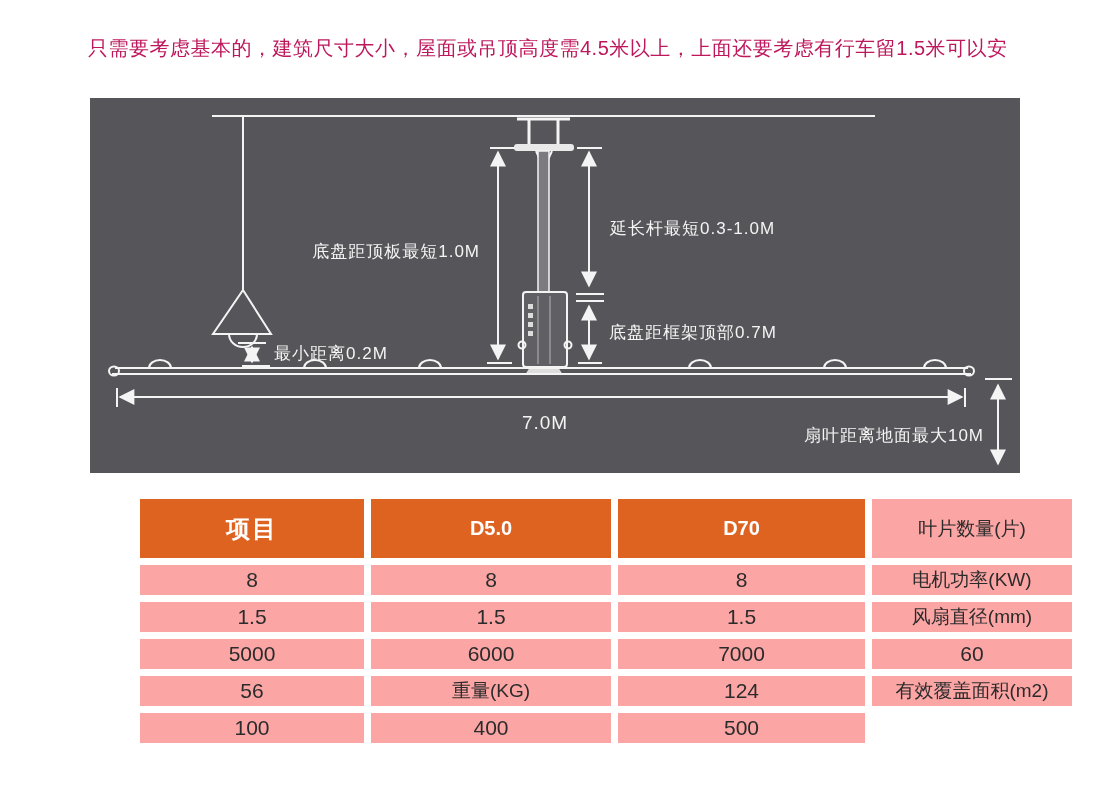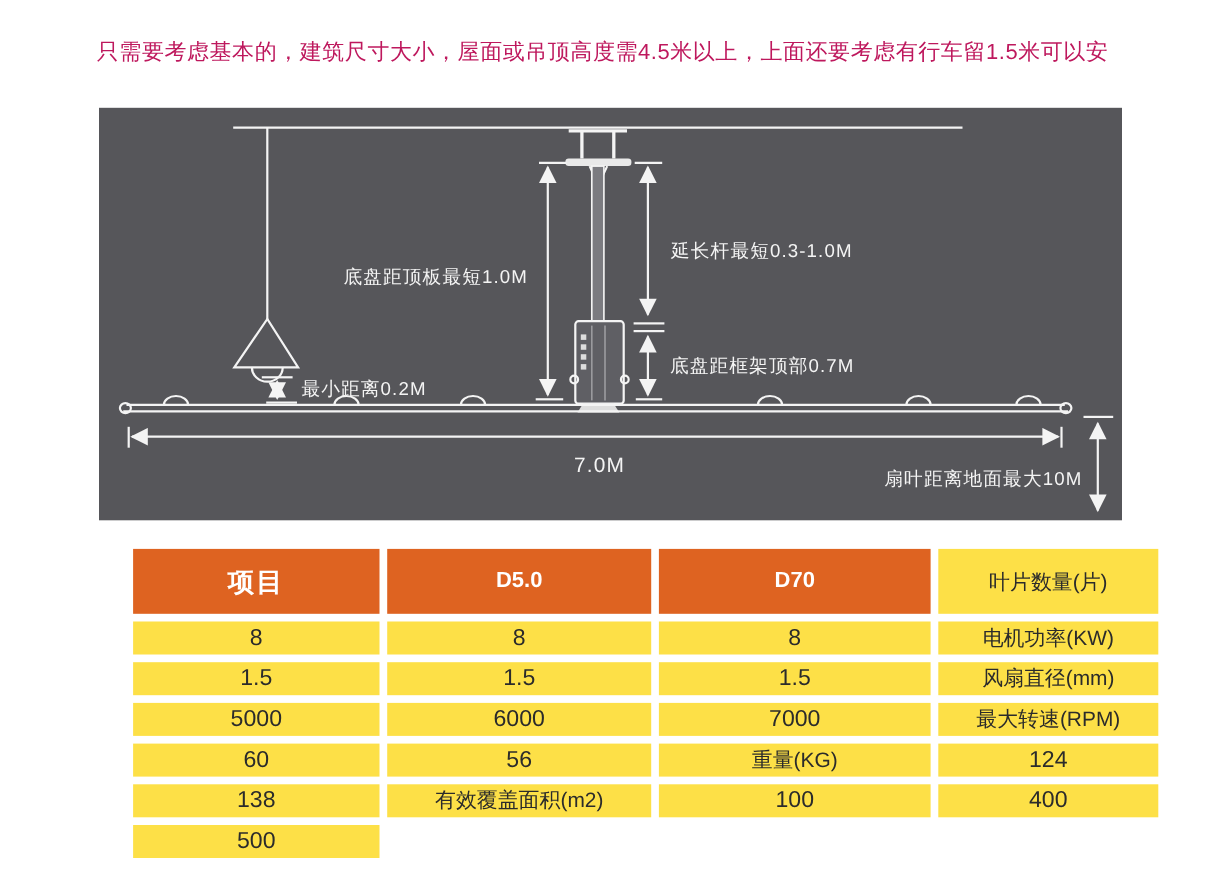--- a/index.html
+++ b/index.html
@@ -9,28 +9,28 @@
   
   .intro { position:absolute; left:88px; top:16px; width:985px;
            font-size:20px; line-height:32px; color:#be185d; letter-spacing:0.5px;margin-top:16px; }
 
   
   .diagram { position:absolute; left:90px; top:98px; width:930px; height:375px; background:#56565a; }
   .diagram svg { display:block; }
   .diagram text { font-family:"Liberation Sans", sans-serif; fill:#f4f4f4; letter-spacing:1px; }
 
   
-  .spec-table { position:absolute; left:73px; top:499px; display:grid;
+  .spec-table { position:absolute; left:92px; top:499px; display:grid;
                 grid-template-columns:224px 240px 247px 200px;
                 grid-template-rows:59px repeat(6, 30px);
                 column-gap:7px; row-gap:7px;padding-left:48px; }
   .th { background:#de6321; color:#ffffff; font-weight:bold; font-size:20px;
         display:flex; align-items:center; justify-content:center; }
   .th.first { font-size:24px; letter-spacing:2px; }
-  .cell { background:#fde047; color:#2b2b2b;
+  .cell { background:#fca5a5; color:#2b2b2b;
           display:flex; align-items:center; justify-content:center; }
   .cell.lbl { font-size:19px; }
   .cell.val { font-size:21px; }
 </style>
 </head>
 <body>
 
 <div class="page">
 
   <div class="intro">
@@ -148,27 +148,25 @@
     <div class="cell lbl">电机功率(KW)</div>
     <div class="cell val">1.5</div>
     <div class="cell val">1.5</div>
     <div class="cell val">1.5</div>
 
     <div class="cell lbl">风扇直径(mm)</div>
     <div class="cell val">5000</div>
     <div class="cell val">6000</div>
     <div class="cell val">7000</div>
 
-    <div class="cell lbl">最大转速(RPM)</div>
     <div class="cell val">60</div>
     <div class="cell val">56</div>
 
     <div class="cell lbl">重量(KG)</div>
     <div class="cell val">124</div>
-    <div class="cell val">138</div>
 
     <div class="cell lbl">有效覆盖面积(m2)</div>
     <div class="cell val">100</div>
     <div class="cell val">400</div>
     <div class="cell val">500</div>
   </div>
 
 </div>
 
 </body></html>

